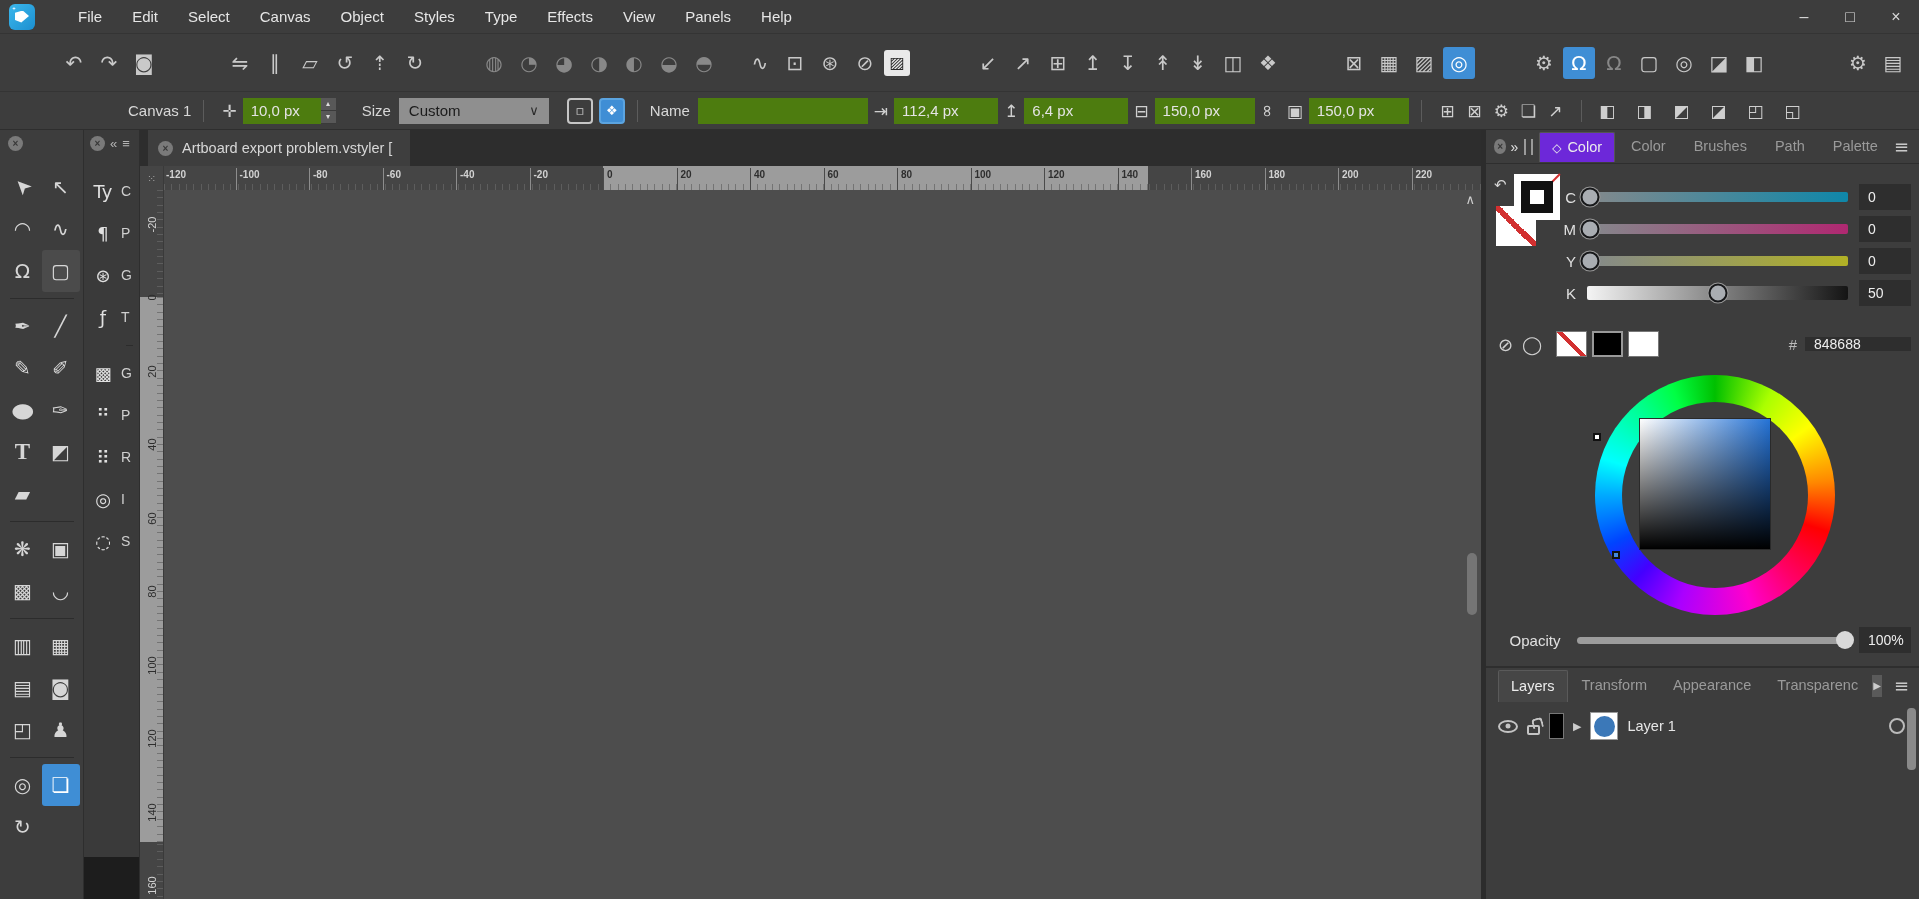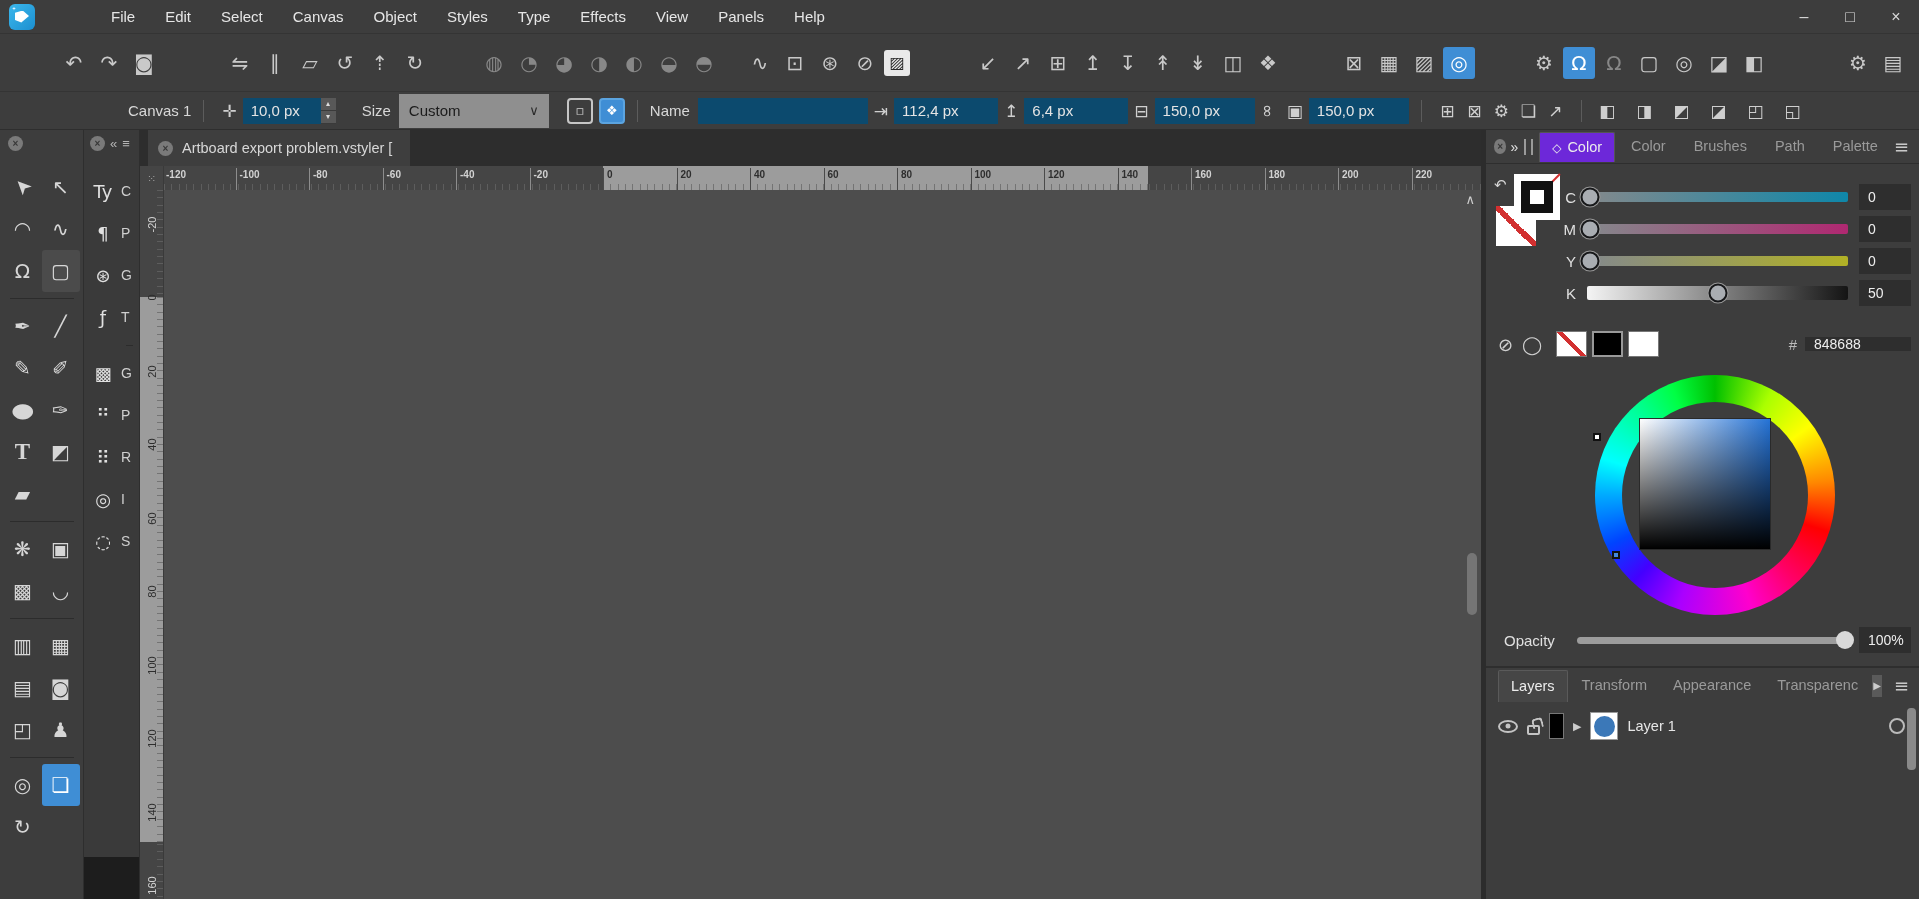--- a/index.html
+++ b/index.html
@@ -1,21 +1,21 @@
 <!DOCTYPE html>
 <html><head>
 <meta charset="utf-8">
 <style>
   * { margin:0; padding:0; box-sizing:border-box; }
   html,body { width:1919px; height:899px; overflow:hidden; }
   body { background:#3d3d3d; font-family:"Liberation Sans",sans-serif; color:#e2e2e2; position:relative; }
   .ico { font-family:"DejaVu Sans",sans-serif; display:inline-flex; align-items:center; justify-content:center; }
 
   
-  #titlebar { height:34px; display:flex; align-items:center; background:#3d3d3d; border-bottom:1px solid #343434;gap:33px; }
+  #titlebar { height:34px; display:flex; align-items:center; background:#3d3d3d; border-bottom:1px solid #343434; }
   .logo { width:26px; height:26px; margin-left:9px; border-radius:6px; background:linear-gradient(135deg,#3cb7ec,#1b8fd0); position:relative; flex:0 0 auto; }
   .logo::after { content:""; position:absolute; left:6px; top:7px; width:14px; height:12px; background:#fff; clip-path:polygon(0 18%,55% 0,100% 45%,45% 100%,0 80%); }
   .logo::before { content:""; position:absolute; left:3px; top:3px; width:4px; height:4px; background:#eaf6ff; clip-path:polygon(50% 0,62% 38%,100% 50%,62% 62%,50% 100%,38% 62%,0 50%,38% 38%); }
   #menus { display:flex; list-style:none; margin-left:28px; }
   #menus li { padding:0 15px; font-size:15px; color:#e6e6e6; height:33px; display:flex; align-items:center; cursor:default; }
   #wincontrols { margin-left:auto; display:flex; }
   #wincontrols span { width:46px; height:33px; display:flex; align-items:center; justify-content:center; font-size:16px; color:#d8d8d8; }
 
   
   #toolbar { position:relative; height:58px; border-bottom:1px solid #343434; }
@@ -25,24 +25,24 @@
   .tbico.active { background:#3f8ed5; color:#fff; }
   .tbico.dim { color:#888; }
   .tbico.chip { background:#e9e9e9; color:#2a2a2a; width:26px; height:26px; font-size:16px; }
 
   
   #optionsbar { height:38px; display:flex; align-items:center; font-size:15px; color:#d8d8d8; padding-left:128px; border-bottom:1px solid #2e2e2e; }
   .sep { width:1px; height:22px; background:#5c5c5c; margin:0 12px; flex:0 0 auto; }
   .olabel { flex:0 0 auto; }
   .oicon { font-family:"DejaVu Sans",sans-serif; font-size:17px; color:#cfcfcf; margin:0 6px; flex:0 0 auto; }
   .rot90 { transform:rotate(90deg); display:inline-block; }
-  .obox { background:#0c4a6e; height:26px; display:flex; align-items:center; padding:0 8px; color:#e4e4e4; flex:0 0 auto; }
+  .obox { background:#4d7c0f; height:26px; display:flex; align-items:center; padding:0 8px; color:#e4e4e4; flex:0 0 auto; }
   .spin { display:flex; flex-direction:column; width:15px; height:26px; flex:0 0 auto; }
   .spin span { flex:1; background:#585858; display:flex; align-items:center; justify-content:center; font-size:8px; color:#ddd; border-bottom:1px solid #3a3a3a; }
-  .oselect { background:#8f8f8f; color:#1c1c1c; height:34px; width:150px; display:flex; align-items:center; padding:0 10px; flex:0 0 auto; }
+  .oselect { background:#8f8f8f; color:#1c1c1c; height:26px; width:150px; display:flex; align-items:center; padding:0 10px; flex:0 0 auto; }
   .oselect .chev { margin-left:auto; font-size:13px; color:#2a2a2a; font-family:"DejaVu Sans",sans-serif; }
   .obtn { width:26px; height:26px; border:2px solid #c6c6c6; border-radius:4px; display:flex; align-items:center; justify-content:center; font-size:13px; color:#cfcfcf; margin-left:6px; font-family:"DejaVu Sans",sans-serif; flex:0 0 auto; }
   .obtn.active { background:#3f8ed5; border-color:#5ba4e0; color:#fff; }
   .oiconbtn { width:27px; height:27px; display:flex; align-items:center; justify-content:center; font-size:17px; color:#cfcfcf; font-family:"DejaVu Sans",sans-serif; flex:0 0 auto; }
 
   
   #main { position:absolute; top:130px; left:0; right:0; bottom:0; display:flex; }
 
   
   #toolcol { width:84px; background:#3d3d3d; border-right:1px solid #2e2e2e; position:relative; }
@@ -572,21 +572,21 @@
     </div>
 
     <div class="wheel">
       <div class="ring"></div>
       <div class="sb"></div>
       <span class="sb-handle"></span>
       <span class="ring-handle"></span>
     </div>
 
     <div class="crow oprow">
-      <span class="sl-label" style="width:62px;text-align:left">Opacity</span>
+      <span class="sl-label" style="width:62px;text-align:center">Opacity</span>
       <span class="track op">
           <span class="knob" style="left: 99%;"></span>
         </span>
       <span class="sl-val">100%</span>
     </div>
 
     <div class="lsection-divider"></div>
     <div class="ltabs">
       <span style="display:contents">
         

